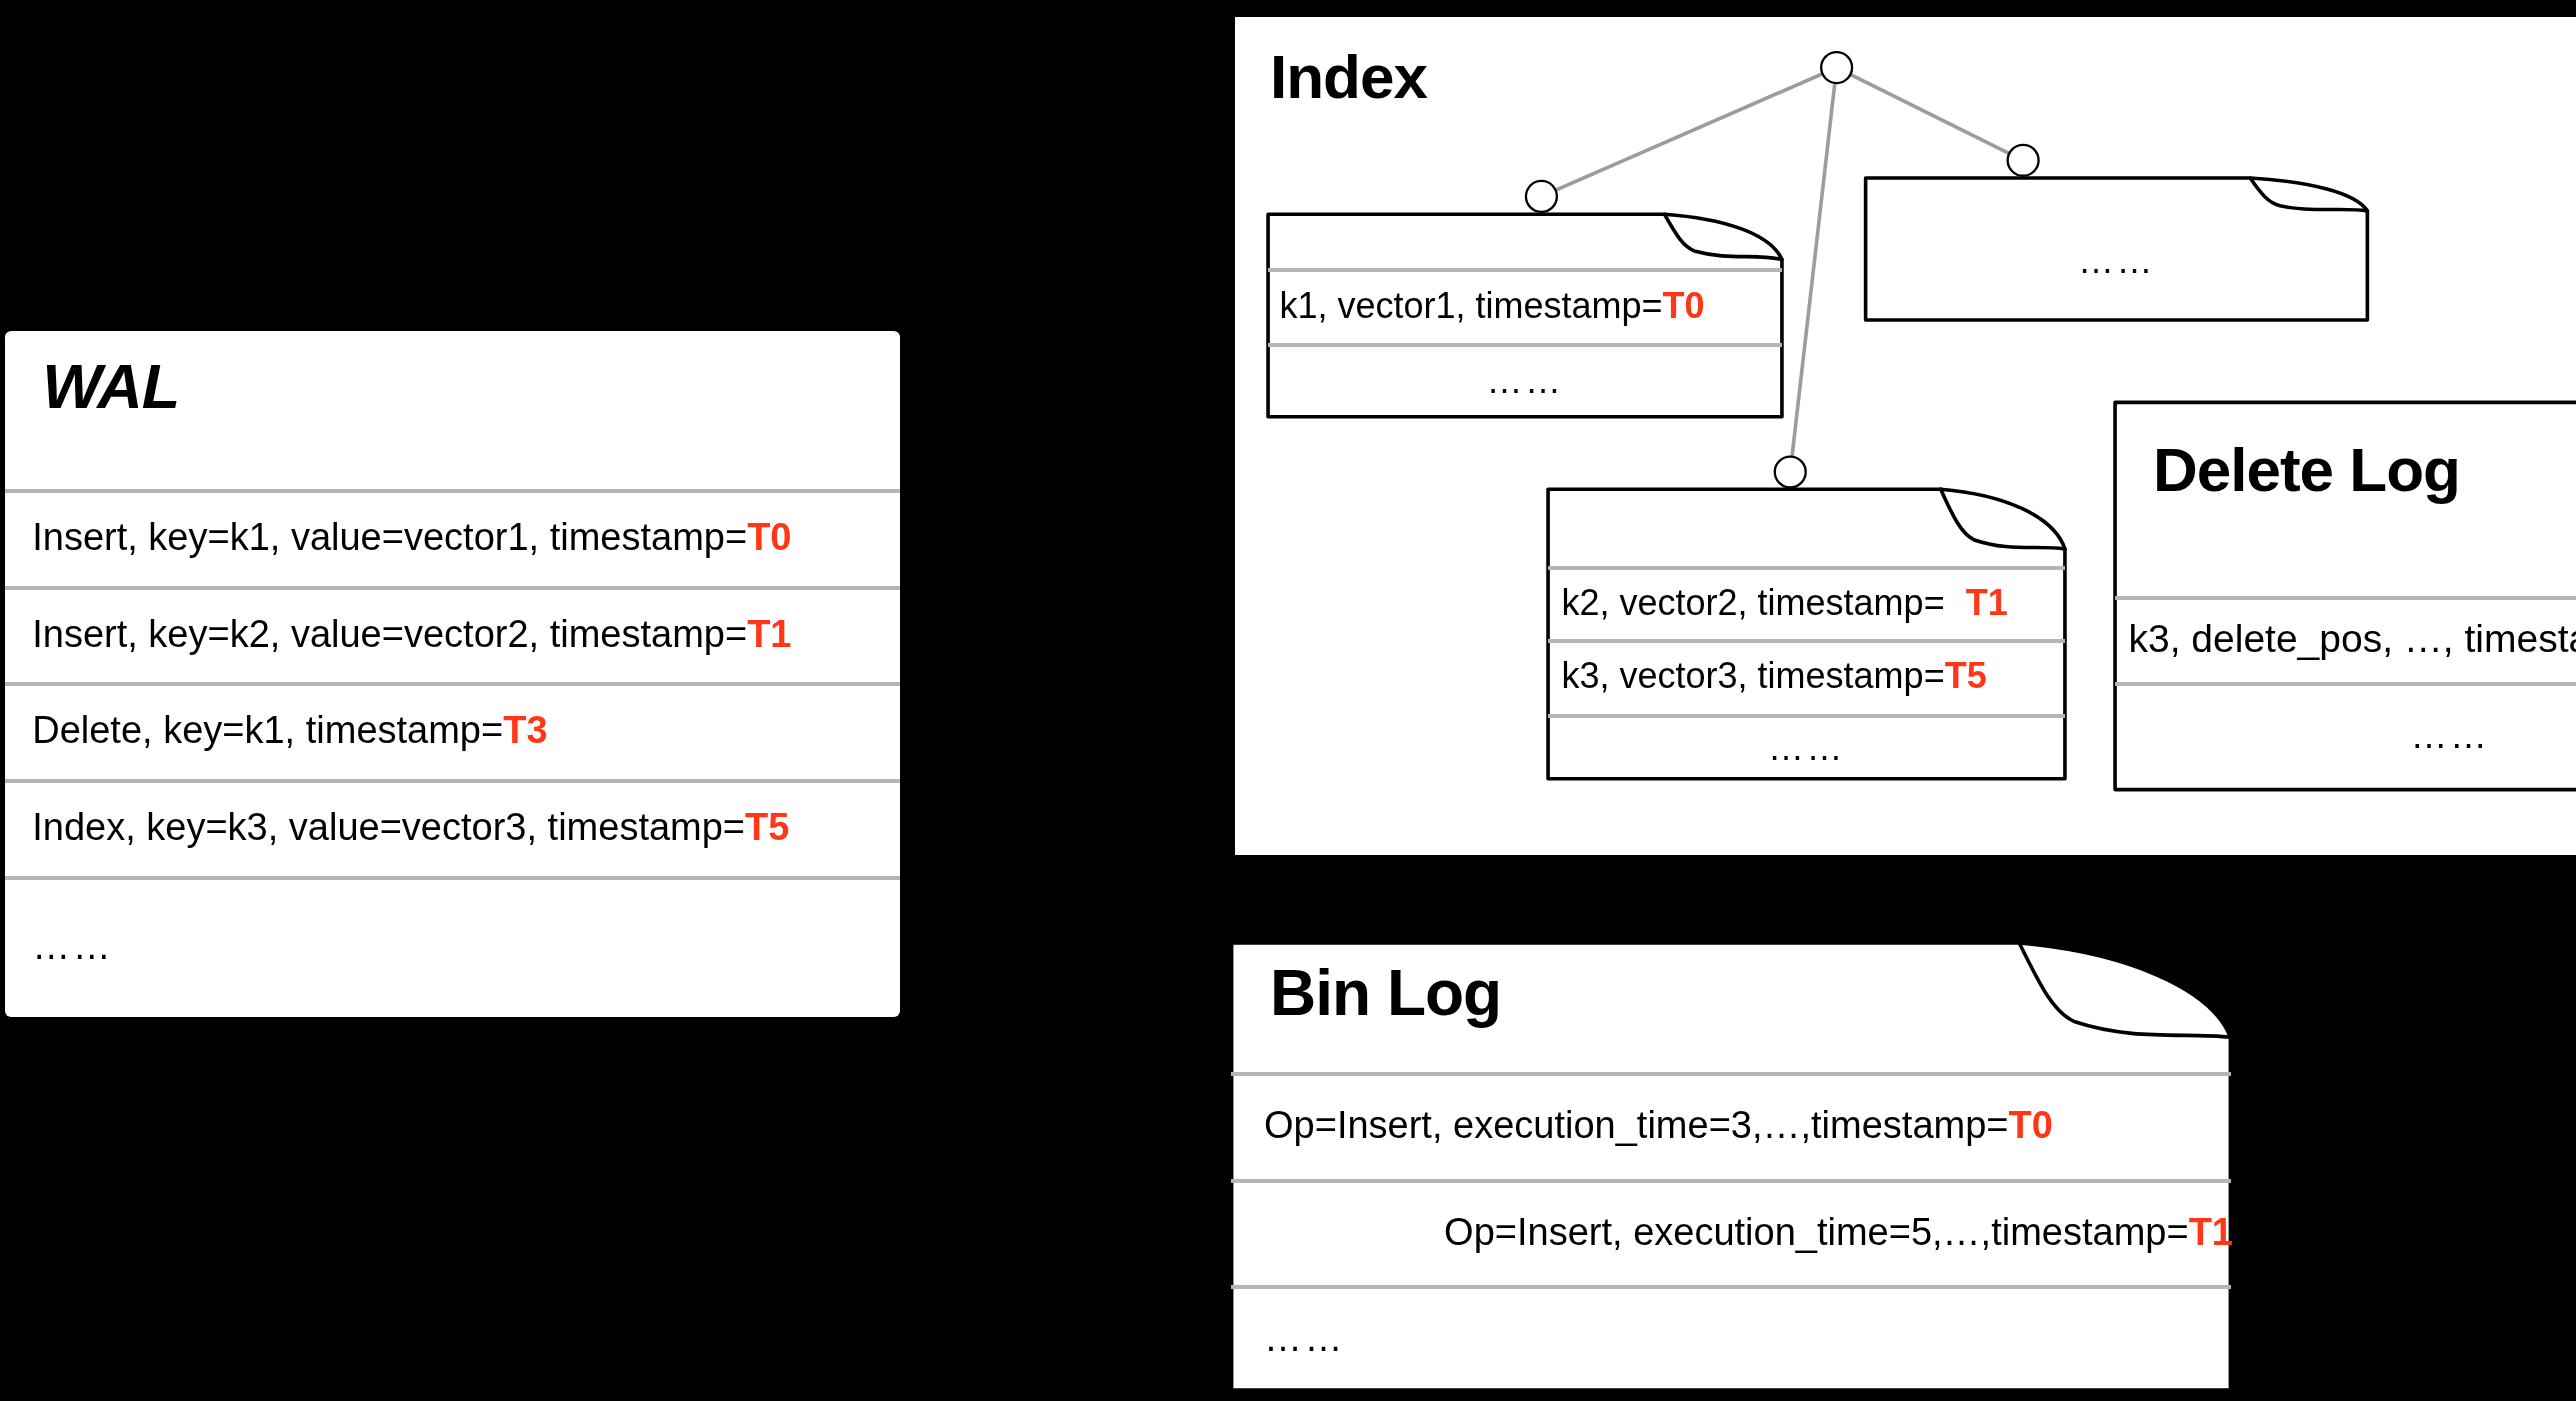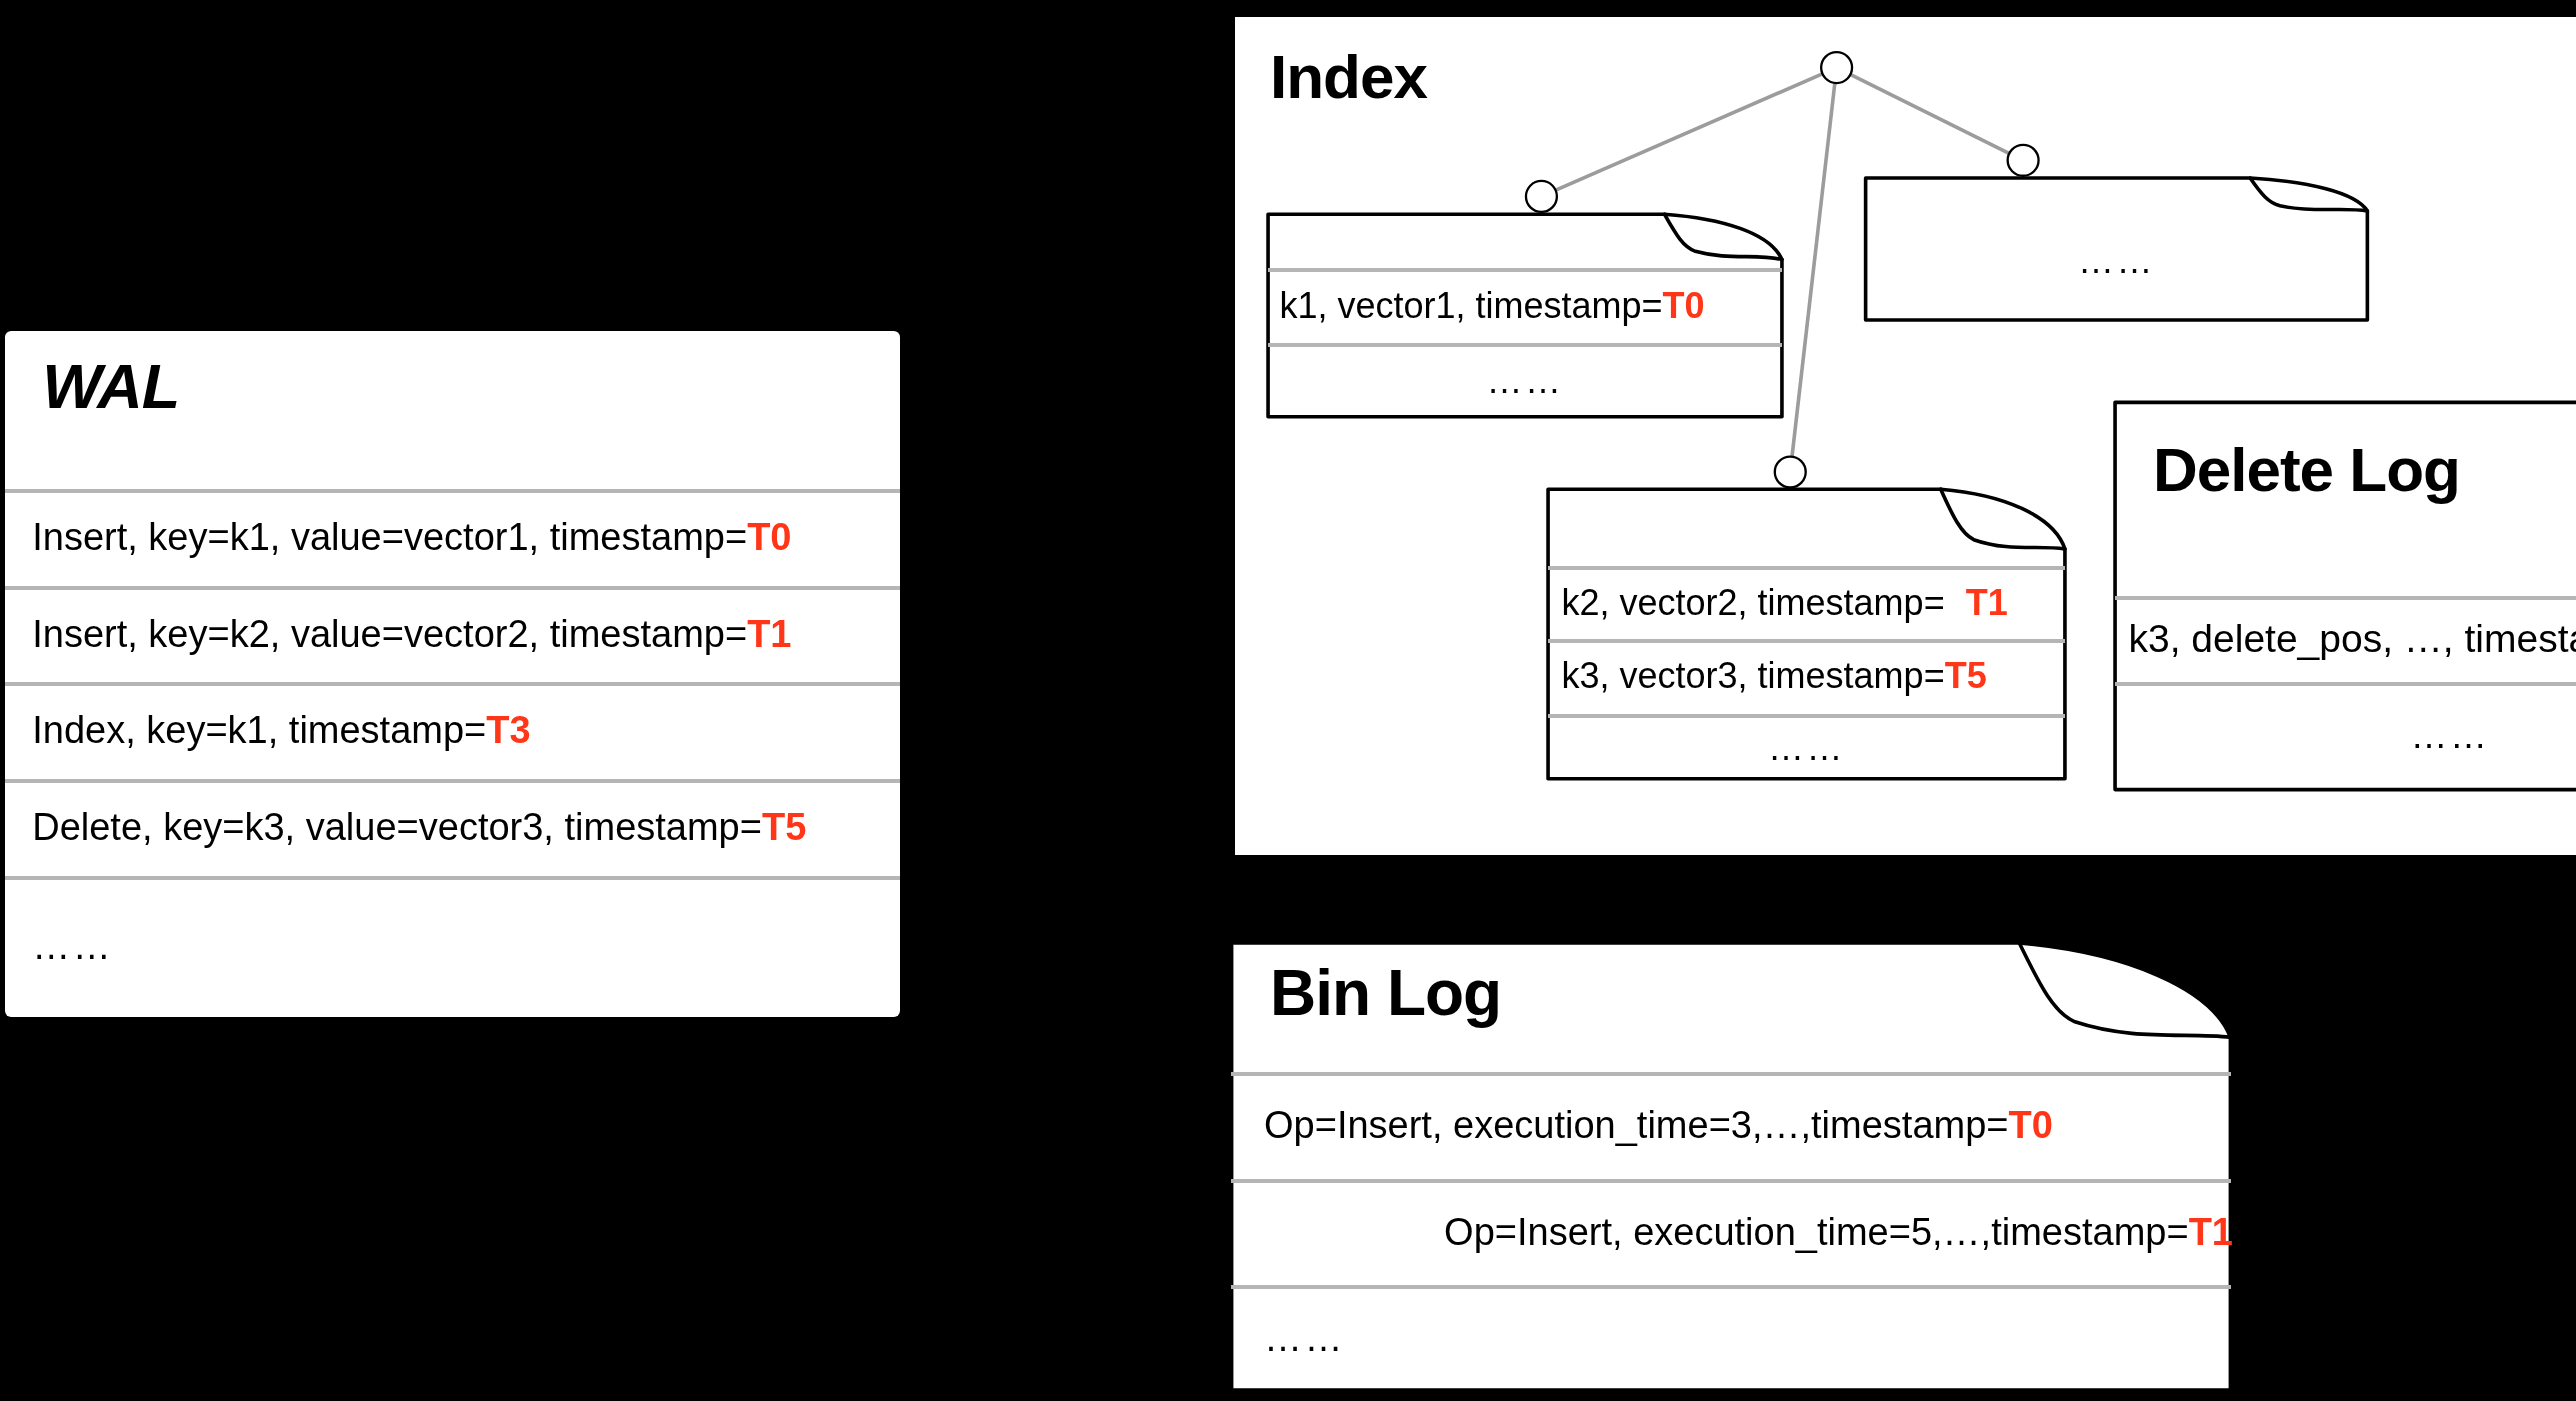--- a/index.html
+++ b/index.html
@@ -36,25 +36,25 @@
     <div class="sep" style="top:545px;background:#b5b5b5;"></div>
     <div class="row" style="top:158px;height:97px;padding-left:27px;font-size:38px;">
       <span>Insert, key=k1, value=vector1, timestamp=</span>
         <span class="ts" style="color:#ff3617;">T0</span>
     </div>
     <div class="row" style="top:255px;height:97px;padding-left:27px;font-size:38px;">
       <span>Insert, key=k2, value=vector2, timestamp=</span>
         <span class="ts" style="color:#ff3617;">T1</span>
     </div>
     <div class="row" style="top:351px;height:97px;padding-left:27px;font-size:38px;">
-      <span>Index, key=k1, timestamp=</span>
+      <span>Delete, key=k1, timestamp=</span>
         <span class="ts" style="color:#ff3617;">T3</span>
     </div>
     <div class="row" style="top:448px;height:97px;padding-left:27px;font-size:38px;">
-      <span>Delete, key=k3, value=vector3, timestamp=</span>
+      <span>Index, key=k3, value=vector3, timestamp=</span>
         <span class="ts" style="color:#ff3617;">T5</span>
     </div>
     <div class="row dots" style="top:545px;height:141px;padding-left:27px;font-size:38px;">
       <span>……</span>
     </div>
   </div>
 
   <svg class="layer" viewBox="0 0 5468 2721">
     <line x1="3565" y1="131" x2="2992" y2="381" stroke="#9c9c9c" stroke-width="7"></line>
     <line x1="3565" y1="131" x2="3927" y2="311" stroke="#9c9c9c" stroke-width="7"></line>

